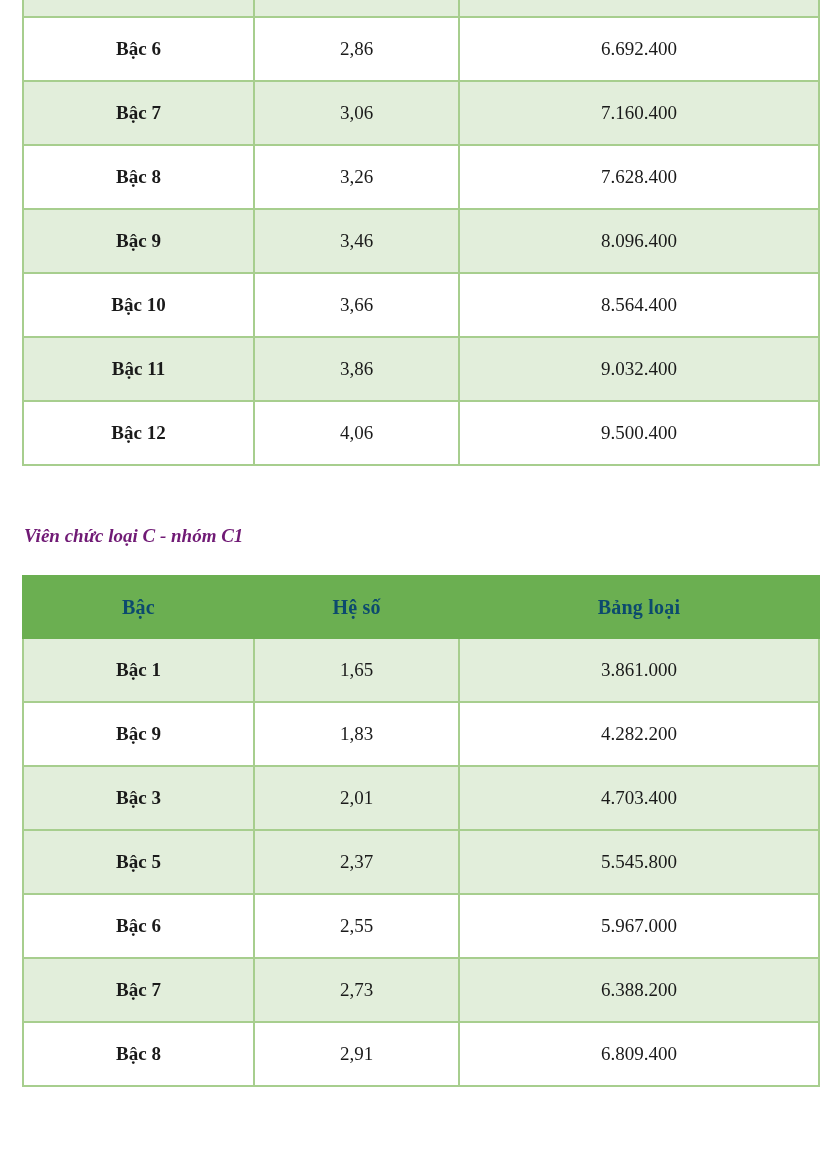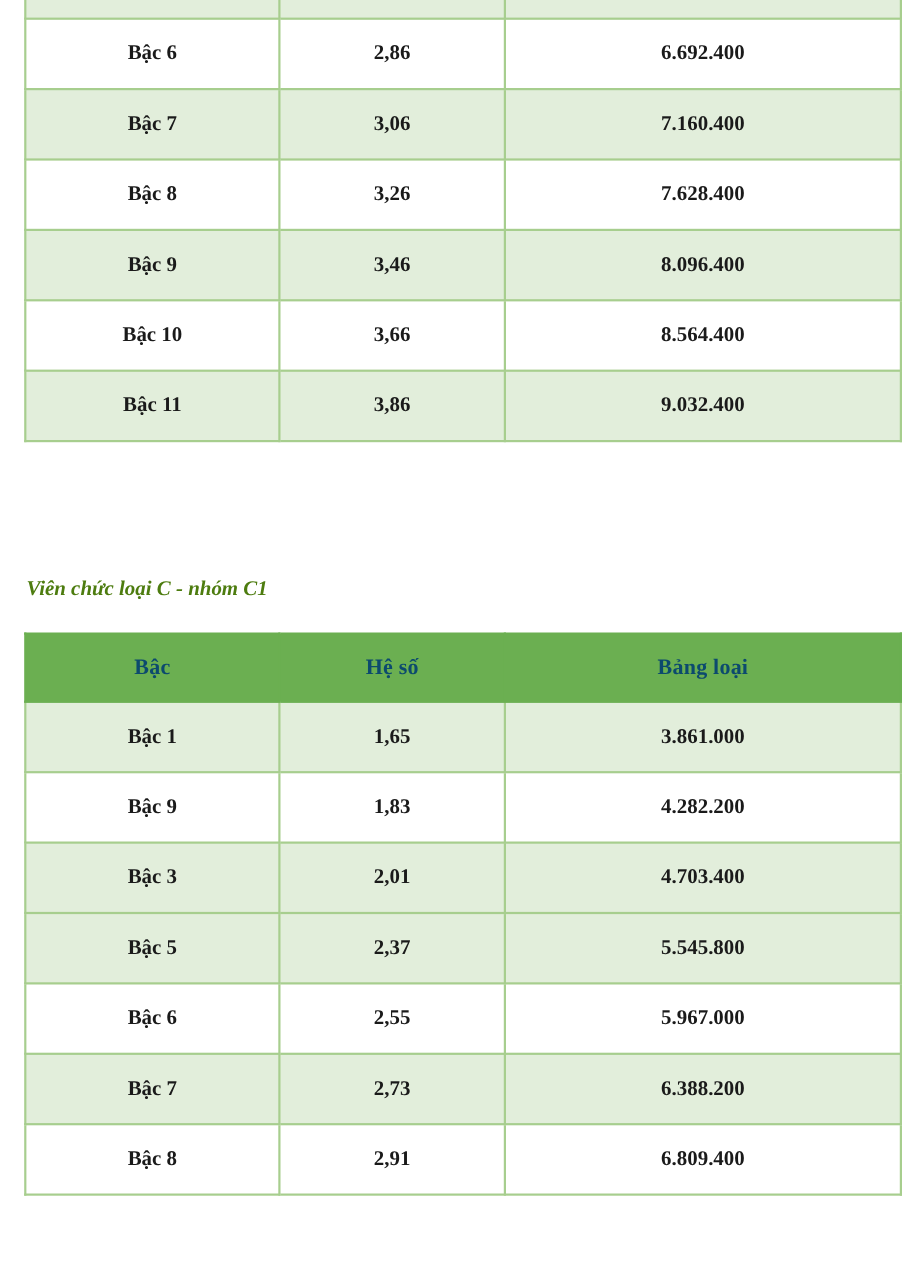--- a/index.html
+++ b/index.html
@@ -81,34 +81,34 @@
   table.salary-table tbody tr.plain td {
     background: #ffffff;
   }
 
   td.cell-bac {
     font-weight: bold;
     font-size: 19px;
   }
   td.cell-heso,
   td.cell-luong {
-    font-weight: bold;
+    font-weight: normal;
     font-size: 19px;
   }
 
   
   .section-caption {
     position: absolute;
     left: 24px;
     top: 525px;
     font-family: "Liberation Serif", "DejaVu Serif", serif;
     font-style: italic;
     font-weight: bold;
     font-size: 19px;
-    color: #4d7c0f;
+    color: #701a75;
     white-space: nowrap;
   }
 </style>
 </head>
 <body>
 
 <div class="page">
 
   <div class="table-wrap" id="table-one-wrap">
     <table class="salary-table">
@@ -145,20 +145,25 @@
           </tr>
           <tr class="plain">
             <td class="cell-bac">Bậc 10</td>
             <td class="cell-heso">3,66</td>
             <td class="cell-luong">8.564.400</td>
           </tr>
           <tr class="alt">
             <td class="cell-bac">Bậc 11</td>
             <td class="cell-heso">3,86</td>
             <td class="cell-luong">9.032.400</td>
+          </tr>
+          <tr class="plain">
+            <td class="cell-bac">Bậc 12</td>
+            <td class="cell-heso">4,06</td>
+            <td class="cell-luong">9.500.400</td>
           </tr>
         </tbody>
     </table>
   </div>
 
   <div class="section-caption">Viên chức loại C - nhóm C1</div>
 
   <div class="table-wrap" id="table-two-wrap">
     <table class="salary-table">
       <colgroup>

